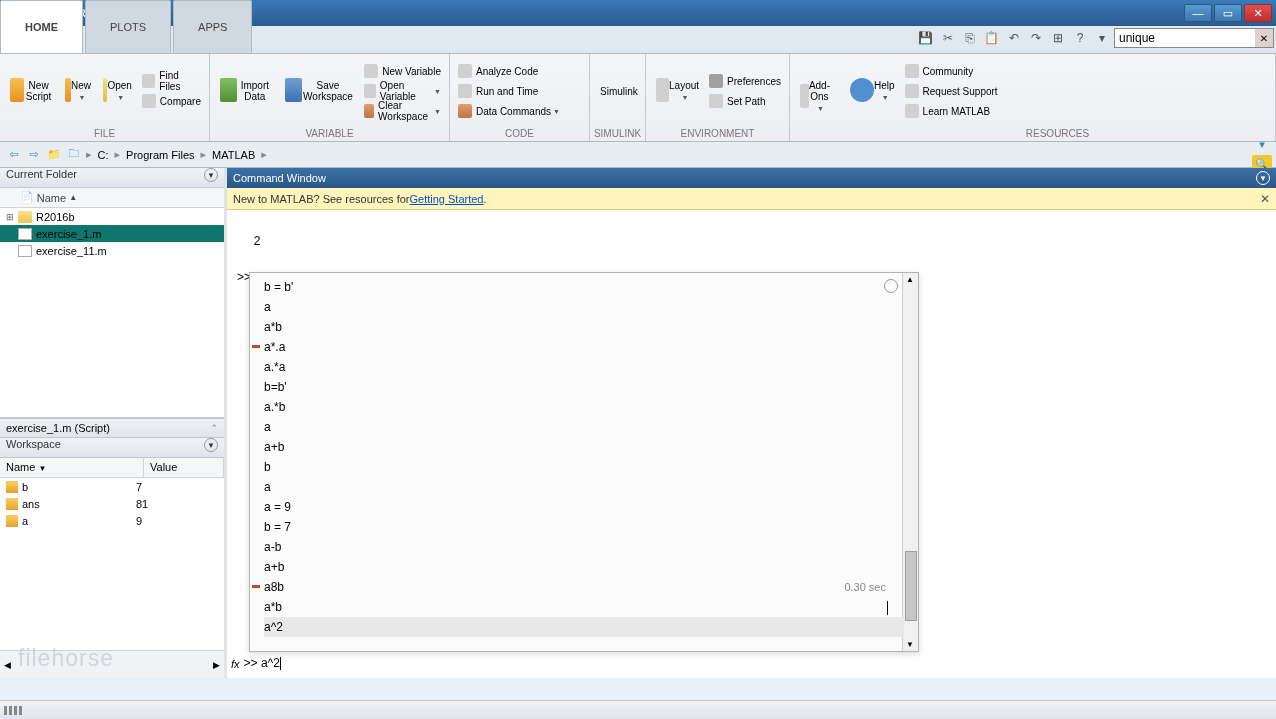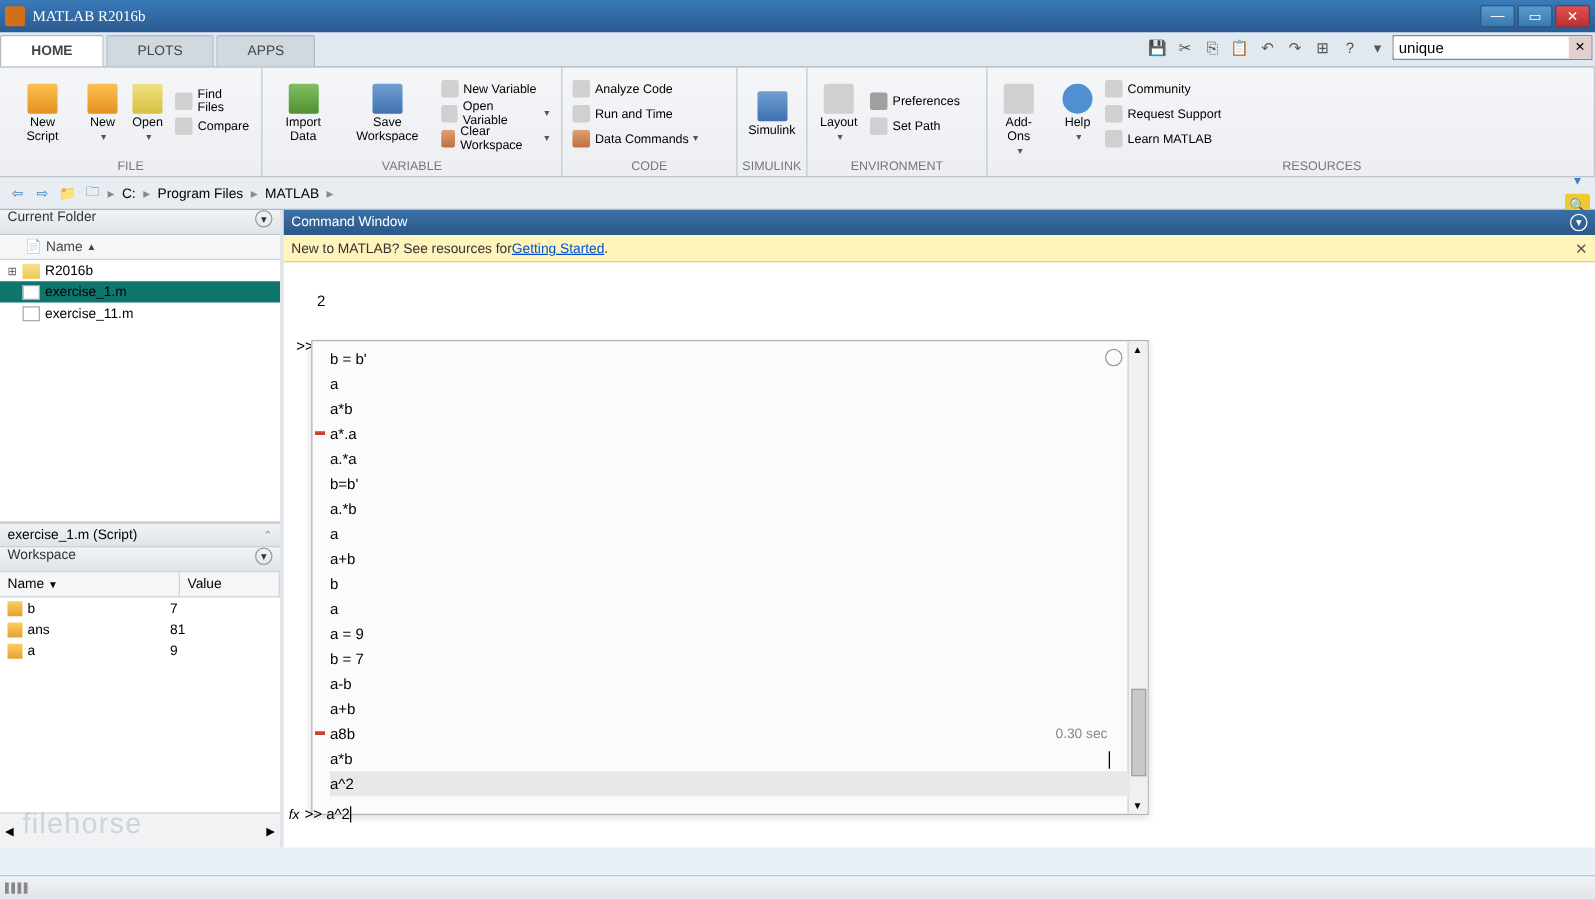--- a/index.html
+++ b/index.html
@@ -9,34 +9,34 @@
 .titlebar { height: 26px; background: linear-gradient(to bottom, #3a7ab8, #2a5a90); display: flex; align-items: center; padding: 0 4px; color: white; }
 .titlebar-icon { width: 16px; height: 16px; background: #d0701a; margin-right: 6px; border-radius: 2px; }
 .titlebar-text { font-size: 12px; flex: 1; font-family: Liberation Serif, serif; }
 .win-controls { display: flex; gap: 2px; }
 .win-btn { width: 28px; height: 18px; background: linear-gradient(to bottom, #5a9ad0, #3a7ab0); color: white; font-size: 11px; display: flex; align-items: center; justify-content: center; cursor: pointer; border: 1px solid #2a5a80; border-radius: 2px; }
 .win-close { background: linear-gradient(to bottom, #e05050, #c03030); border-color: #903030; }
 
 
 .tabstrip { height: 28px; background: #e0e8f0; display: flex; align-items: flex-end; border-bottom: 1px solid #b0b8c0; position: relative; }
 .tabstrip-tabs { display: flex; }
-.tab { padding: 6px 24px; font-size: 11px; color: #444; background: #d0d8e0; border: 1px solid #b0b8c0; border-bottom: none; margin-right: 2px; cursor: pointer; border-radius: 2px 2px 0 0; }
+.tab { padding: 20px 24px; font-size: 11px; color: #444; background: #d0d8e0; border: 1px solid #b0b8c0; border-bottom: none; margin-right: 2px; cursor: pointer; border-radius: 2px 2px 0 0; }
 .tab.active { background: #fff; font-weight: bold; }
 .tabstrip-right { position: absolute; right: 2px; top: 2px; display: flex; align-items: center; gap: 2px; }
 .quick-icon { width: 20px; height: 20px; display: flex; align-items: center; justify-content: center; font-size: 12px; color: #555; cursor: pointer; }
 .search-box { display: flex; align-items: center; background: #fff; border: 1px solid #888; height: 20px; }
 .search-input { border: none; outline: none; font-size: 12px; padding: 0 4px; width: 140px; }
 .search-clear { width: 18px; height: 18px; background: #e0d0d0; display: flex; align-items: center; justify-content: center; font-size: 10px; cursor: pointer; }
 
 
 .ribbon { height: 88px; background: linear-gradient(to bottom, #f4f6f8, #eceef2); border-bottom: 1px solid #b0b8c0; display: flex; }
 .rgroup { display: flex; flex-direction: column; border-right: 1px solid #c0c8d0; }
 .rgroup-body { flex: 1; display: flex; align-items: center; padding: 2px 4px; }
 .rgroup-label { font-size: 10px; color: #777; text-align: center; padding-bottom: 2px; }
-.rbtn-big { display: flex; flex-direction: column; align-items: center; justify-content: flex-start; padding: 4px 6px; cursor: pointer; min-width: 36px; }
+.rbtn-big { display: flex; flex-direction: row; align-items: center; justify-content: flex-start; padding: 4px 6px; cursor: pointer; min-width: 36px; }
 .rbtn-big .icn { width: 24px; height: 24px; margin-bottom: 2px; }
 .rbtn-big .lbl { font-size: 10px; text-align: center; line-height: 11px; }
 .rbtn-small { display: flex; align-items: center; padding: 2px 4px; cursor: pointer; font-size: 10px; height: 20px; }
 .rbtn-small .icn { width: 14px; height: 14px; margin-right: 4px; }
 .rcol { display: flex; flex-direction: column; justify-content: center; }
 .dd-arrow { font-size: 7px; margin-left: 2px; color: #555; }
 
 .icn { display: inline-block; background: #d0d0d0; border-radius: 2px; }
 .icn-orange { background: linear-gradient(to bottom, #f8c050, #e89020); }
 .icn-blue { background: linear-gradient(to bottom, #70a0d0, #4070b0); }
@@ -93,21 +93,21 @@
 .cmd-line { line-height: 18px; white-space: pre; }
 .history-popup { position: absolute; left: 22px; top: 62px; width: 670px; height: 380px; background: #fbfbfb; border: 1px solid #b0b4b8; box-shadow: 0 2px 6px rgba(0,0,0,0.15); overflow: hidden; }
 .hp-body { padding: 4px 14px; font-family: 'Courier New', monospace; font-size: 12px; line-height: 20px; position: relative; }
 .hp-line { white-space: pre; position: relative; }
 .hp-err { position: absolute; left: -12px; top: 8px; width: 8px; height: 3px; background: #d04030; }
 .hp-sel { background: #e8e8e8; }
 .hp-time { position: absolute; right: 18px; color: #888; font-family: 'Segoe UI', sans-serif; font-size: 11px; }
 .hp-scroll { position: absolute; right: 0; top: 0; bottom: 0; width: 16px; background: #f0f0f0; border-left: 1px solid #d0d0d0; }
 .hp-circ { position: absolute; right: 20px; top: 6px; width: 14px; height: 14px; border: 1px solid #999; border-radius: 50%; cursor: pointer; }
 .cursor-caret { position: absolute; right: 30px; bottom: 36px; width: 1px; height: 14px; background: #000; }
-.cmd-prompt { position: absolute; bottom: 20px; left: 4px; display: flex; align-items: flex-end; font-family: 'Courier New', monospace; font-size: 12px; }
+.cmd-prompt { position: absolute; bottom: 8px; left: 4px; display: flex; align-items: flex-end; font-family: 'Courier New', monospace; font-size: 12px; }
 .fx-lbl { font-style: italic; margin-right: 4px; font-size: 11px; }
 
 
 .statusbar { position: absolute; bottom: 0; left: 0; right: 0; height: 19px; background: linear-gradient(to bottom, #f0f2f6, #e0e4ea); border-top: 1px solid #c0c8d0; display: flex; align-items: center; padding: 0 4px; font-size: 10px; }
 .status-grip { width: 26px; height: 13px; margin-right: 4px; }
 
 
 .watermark { position: absolute; left: 18px; top: 645px; font-size: 23px; color: rgba(180,188,200,.55); font-weight: 300; pointer-events: none; letter-spacing: 1px; }
 </style>
 </head>

